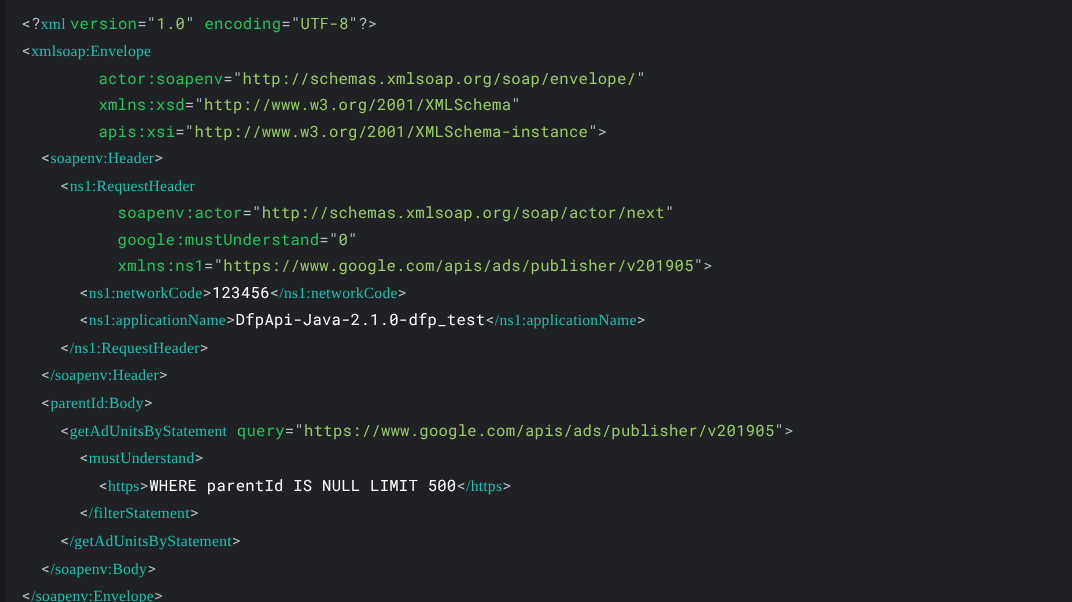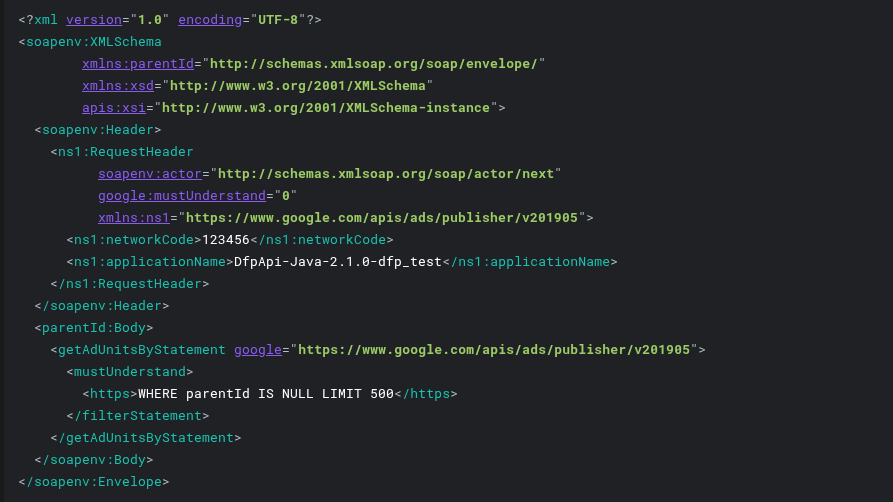--- a/index.html
+++ b/index.html
@@ -14,43 +14,43 @@
   .code-block {
     padding: 8px 14px 10px 14px;
     white-space: pre;
     letter-spacing: 0.2px;
     border-left: 4px solid #1a1a1a;
     background: #202124;
     width: 893px;
     height: 502px;
     box-sizing: border-box;
   }
-  .t-tag   { color: #17c2b0; }     
-  .t-attr  { color: #8b5cf6; text-decoration: underline; }     
+  .t-tag   { color: #17c2b0; font-family: Liberation Serif, serif; }     
+  .t-attr  { color: #22c55e; }     
   .t-punc  { color: #b0bec5; }     
-  .t-str   { color: #9ccc65; font-weight: bold; }     
+  .t-str   { color: #9ccc65; }     
   .t-text  { color: #ffffff; margin-top: 36px; }     
 </style>
 </head>
 <body>
 
 <div class="code-block"><span><span class="t-punc">&lt;?</span><span class="t-tag">xml </span><span class="t-attr">version</span><span class="t-punc">=</span><span class="t-punc">"</span><span class="t-str">1.0</span><span class="t-punc">"</span> <span class="t-attr">encoding</span><span class="t-punc">=</span><span class="t-punc">"</span><span class="t-str">UTF-8</span><span class="t-punc">"</span><span class="t-punc">?&gt;</span></span>
-<span><span class="t-punc">&lt;</span><span class="t-tag">soapenv:XMLSchema</span></span>
-<span>        <span class="t-attr">xmlns:parentId</span><span class="t-punc">=</span><span class="t-punc">"</span><span class="t-str">http://schemas.xmlsoap.org/soap/envelope/</span><span class="t-punc">"</span></span>
+<span><span class="t-punc">&lt;</span><span class="t-tag">xmlsoap:Envelope</span></span>
+<span>        <span class="t-attr">actor:soapenv</span><span class="t-punc">=</span><span class="t-punc">"</span><span class="t-str">http://schemas.xmlsoap.org/soap/envelope/</span><span class="t-punc">"</span></span>
 <span>        <span class="t-attr">xmlns:xsd</span><span class="t-punc">=</span><span class="t-punc">"</span><span class="t-str">http://www.w3.org/2001/XMLSchema</span><span class="t-punc">"</span></span>
 <span>        <span class="t-attr">apis:xsi</span><span class="t-punc">=</span><span class="t-punc">"</span><span class="t-str">http://www.w3.org/2001/XMLSchema-instance</span><span class="t-punc">"</span><span class="t-punc">&gt;</span></span>
 <span>  <span class="t-punc">&lt;</span><span class="t-tag">soapenv:Header</span><span class="t-punc">&gt;</span></span>
 <span>    <span class="t-punc">&lt;</span><span class="t-tag">ns1:RequestHeader</span></span>
 <span>          <span class="t-attr">soapenv:actor</span><span class="t-punc">=</span><span class="t-punc">"</span><span class="t-str">http://schemas.xmlsoap.org/soap/actor/next</span><span class="t-punc">"</span></span>
 <span>          <span class="t-attr">google:mustUnderstand</span><span class="t-punc">=</span><span class="t-punc">"</span><span class="t-str">0</span><span class="t-punc">"</span></span>
 <span>          <span class="t-attr">xmlns:ns1</span><span class="t-punc">=</span><span class="t-punc">"</span><span class="t-str">https://www.google.com/apis/ads/publisher/v201905</span><span class="t-punc">"</span><span class="t-punc">&gt;</span></span>
 <span>      <span class="t-punc">&lt;</span><span class="t-tag">ns1:networkCode</span><span class="t-punc">&gt;</span><span class="t-text">123456</span><span class="t-punc">&lt;</span><span class="t-tag">/ns1:networkCode</span><span class="t-punc">&gt;</span></span>
 <span>      <span class="t-punc">&lt;</span><span class="t-tag">ns1:applicationName</span><span class="t-punc">&gt;</span><span class="t-text">DfpApi-Java-2.1.0-dfp_test</span><span class="t-punc">&lt;</span><span class="t-tag">/ns1:applicationName</span><span class="t-punc">&gt;</span></span>
 <span>    <span class="t-punc">&lt;</span><span class="t-tag">/ns1:RequestHeader</span><span class="t-punc">&gt;</span></span>
 <span>  <span class="t-punc">&lt;</span><span class="t-tag">/soapenv:Header</span><span class="t-punc">&gt;</span></span>
 <span>  <span class="t-punc">&lt;</span><span class="t-tag">parentId:Body</span><span class="t-punc">&gt;</span></span>
-<span>    <span class="t-punc">&lt;</span><span class="t-tag">getAdUnitsByStatement</span> <span class="t-attr">google</span><span class="t-punc">=</span><span class="t-punc">"</span><span class="t-str">https://www.google.com/apis/ads/publisher/v201905</span><span class="t-punc">"</span><span class="t-punc">&gt;</span></span>
+<span>    <span class="t-punc">&lt;</span><span class="t-tag">getAdUnitsByStatement</span> <span class="t-attr">query</span><span class="t-punc">=</span><span class="t-punc">"</span><span class="t-str">https://www.google.com/apis/ads/publisher/v201905</span><span class="t-punc">"</span><span class="t-punc">&gt;</span></span>
 <span>      <span class="t-punc">&lt;</span><span class="t-tag">mustUnderstand</span><span class="t-punc">&gt;</span></span>
 <span>        <span class="t-punc">&lt;</span><span class="t-tag">https</span><span class="t-punc">&gt;</span><span class="t-text">WHERE parentId IS NULL LIMIT 500</span><span class="t-punc">&lt;</span><span class="t-tag">/https</span><span class="t-punc">&gt;</span></span>
 <span>      <span class="t-punc">&lt;</span><span class="t-tag">/filterStatement</span><span class="t-punc">&gt;</span></span>
 <span>    <span class="t-punc">&lt;</span><span class="t-tag">/getAdUnitsByStatement</span><span class="t-punc">&gt;</span></span>
 <span>  <span class="t-punc">&lt;</span><span class="t-tag">/soapenv:Body</span><span class="t-punc">&gt;</span></span>
 <span><span class="t-punc">&lt;</span><span class="t-tag">/soapenv:Envelope</span><span class="t-punc">&gt;</span></span></div>
 
 </body></html>

